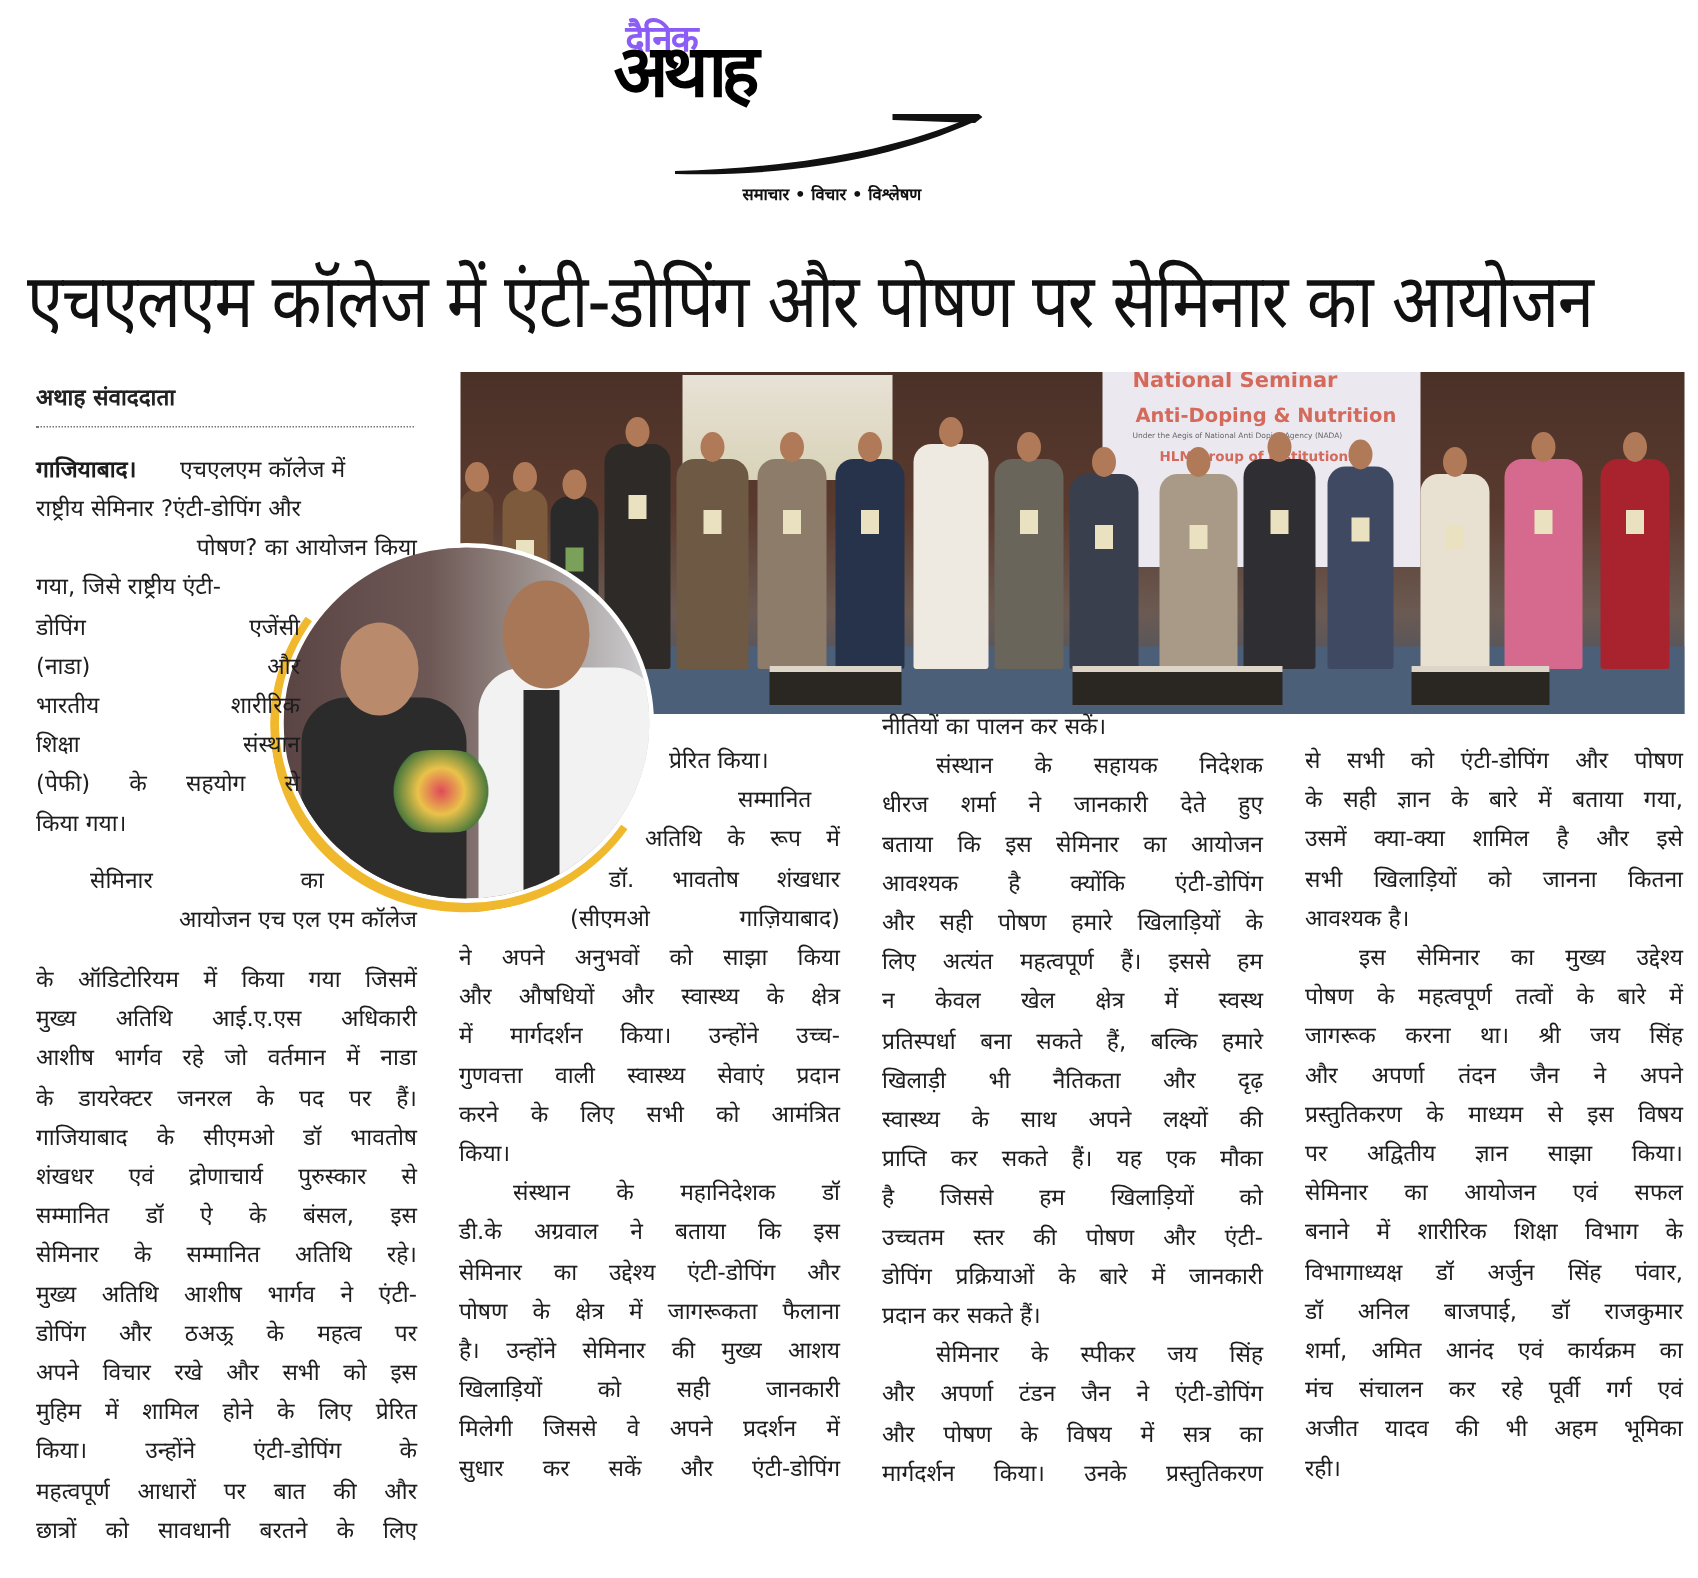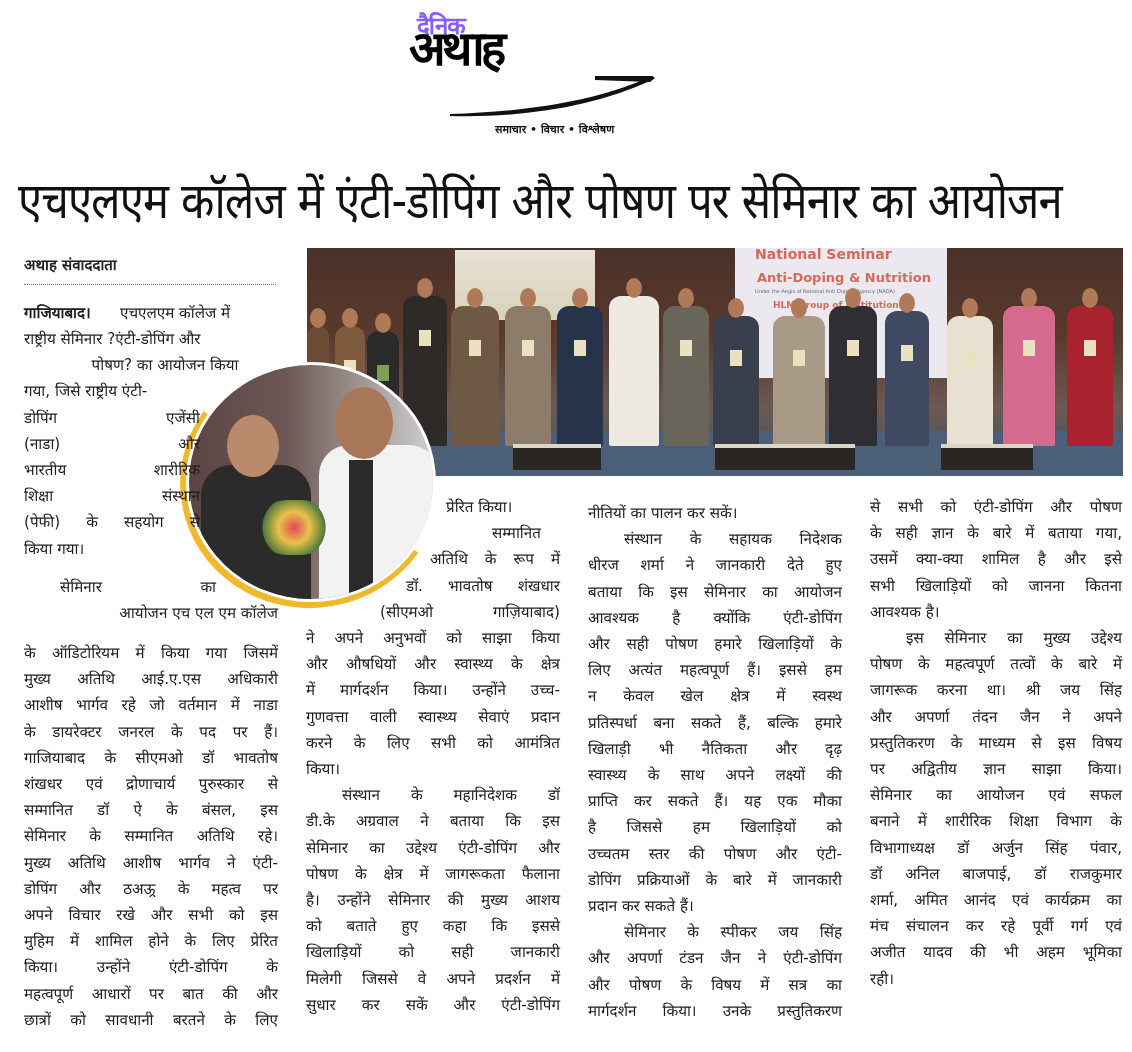--- a/index.html
+++ b/index.html
@@ -157,21 +157,21 @@
     <span style="display:inline-block;width:5px"></span>
   </p>
 </div>
 <div class="col" style="left:24px; top:300px; width:254px;">
   <p style="padding-left:96px;text-indent:0;">
     <span>एचएलएम कॉलेज में</span>
   </p>
 </div>
 <div class="col" style="left:24px; top:326px; width:254px;">
   <p style="text-align:left;">राष्ट्रीय सेमिनार ?एंटी-डोपिंग और</p>
-  <p style="text-align:center;margin-left:28px;">पोषण? का आयोजन किया</p>
+  <p style="text-align:right;margin-left:28px;">पोषण? का आयोजन किया</p>
   <p style="text-align:left;">गया, जिसे राष्ट्रीय एंटी-</p>
   <p style="width:176px;text-align:justify;text-align-last:justify;">डोपिंग एजेंसी</p>
   <p style="width:176px;text-align-last:justify;">(नाडा) और</p>
   <p style="width:176px;text-align-last:justify;">भारतीय शारीरिक</p>
   <p style="width:176px;text-align-last:justify;">शिक्षा संस्थान</p>
   <p style="width:176px;text-align-last:justify;">(पेफी) के सहयोग से</p>
   <p style="text-align:left;">किया गया।</p>
   <p style="width:156px;margin-left:36px;text-align-last:justify;margin-top:12px;">सेमिनार का</p>
   <p style="text-align:right;">आयोजन एच एल एम कॉलेज</p>
 </div>
@@ -205,27 +205,26 @@
   <p>और औषधियों और स्वास्थ्य के क्षेत्र</p>
   <p>में मार्गदर्शन किया। उन्होंने उच्च-</p>
   <p>गुणवत्ता वाली स्वास्थ्य सेवाएं प्रदान</p>
   <p>करने के लिए सभी को आमंत्रित</p>
   <p style="text-align-last:left;">किया।</p>
   <p style="text-indent:36px;">संस्थान के महानिदेशक डॉ</p>
   <p>डी.के अग्रवाल ने बताया कि इस</p>
   <p>सेमिनार का उद्देश्य एंटी-डोपिंग और</p>
   <p>पोषण के क्षेत्र में जागरूकता फैलाना</p>
   <p>है। उन्होंने सेमिनार की मुख्य आशय</p>
-  <p>को बताते हुए कहा कि इससे</p>
   <p>खिलाड़ियों को सही जानकारी</p>
   <p>मिलेगी जिससे वे अपने प्रदर्शन में</p>
   <p>सुधार कर सकें और एंटी-डोपिंग</p>
 </div>
 
-<div class="col" style="left:588px; top:500px; width:254px; text-align-last:justify;">
+<div class="col" style="left:588px; top:471px; width:254px; text-align-last:justify;">
   <p style="text-align-last:left;">नीतियों का पालन कर सकें।</p>
   <p style="text-indent:36px;">संस्थान के सहायक निदेशक</p>
   <p>धीरज शर्मा ने जानकारी देते हुए</p>
   <p>बताया कि इस सेमिनार का आयोजन</p>
   <p>आवश्यक है क्योंकि एंटी-डोपिंग</p>
   <p>और सही पोषण हमारे खिलाड़ियों के</p>
   <p>लिए अत्यंत महत्वपूर्ण हैं। इससे हम</p>
   <p>न केवल खेल क्षेत्र में स्वस्थ</p>
   <p>प्रतिस्पर्धा बना सकते हैं, बल्कि हमारे</p>
   <p>खिलाड़ी भी नैतिकता और दृढ़</p>

